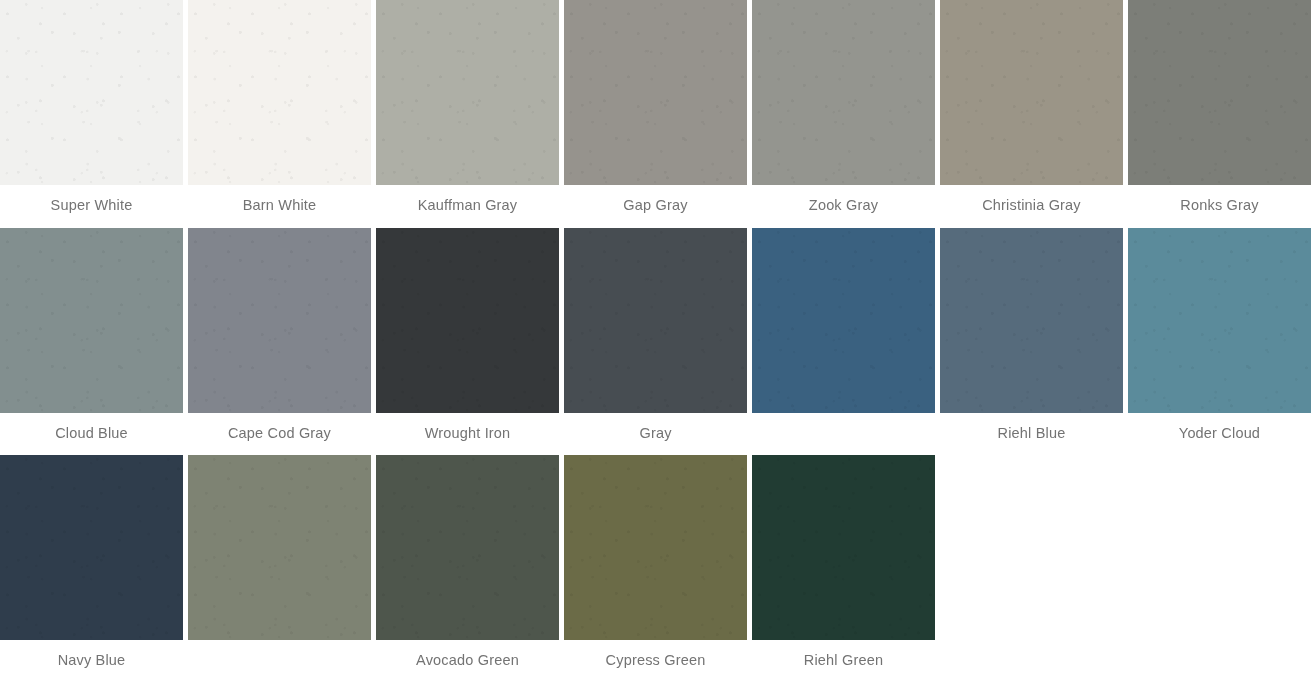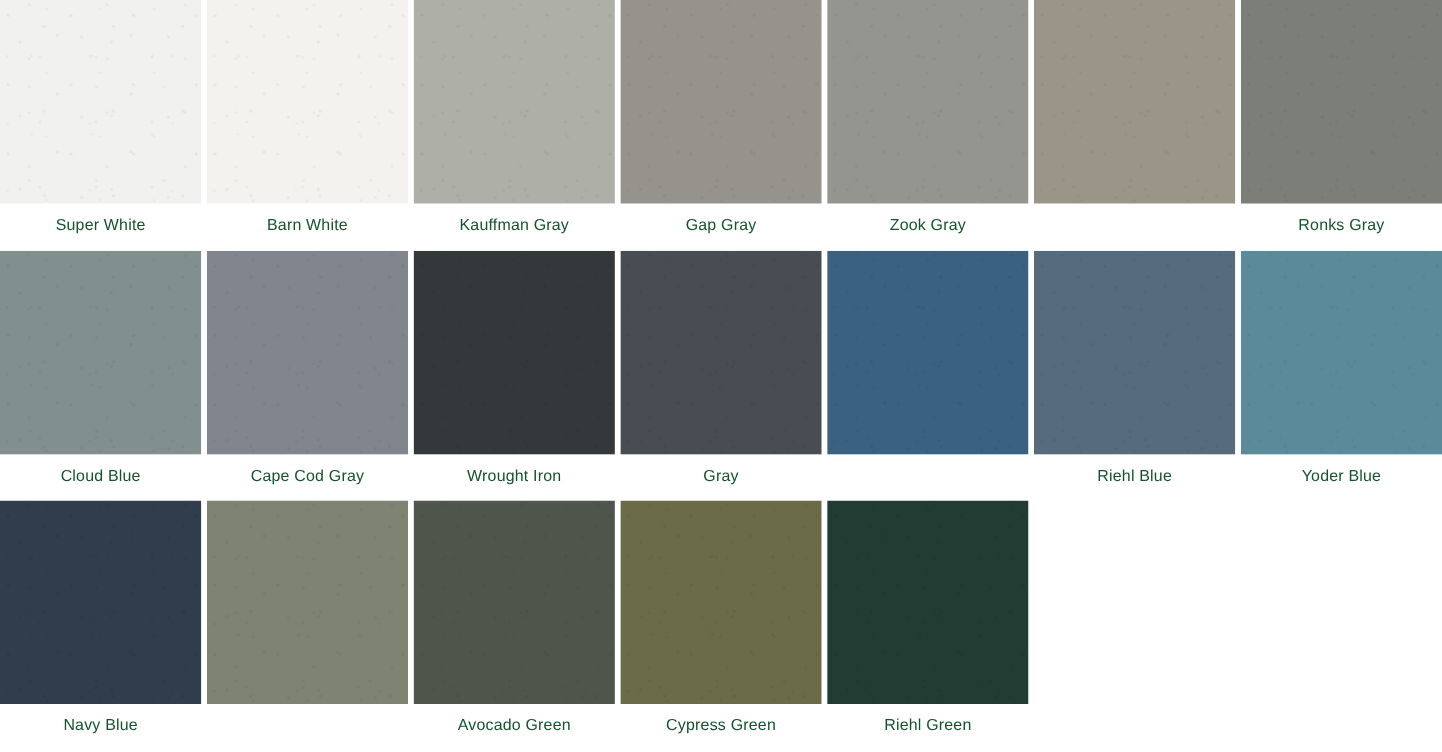--- a/index.html
+++ b/index.html
@@ -68,21 +68,21 @@
                      61px 85px, 51px 59px, 79px 73px;
   }
 
   .swatch-label {
     flex: 1 1 auto;
     display: flex;
     align-items: center;
     justify-content: center;
     font-size: 14.5px;
     font-weight: 400;
-    color: #14532d;
+    color: #737373;
     letter-spacing: .18px;
     line-height: 1;
     padding-bottom: 2px;
     white-space: nowrap;
   }
 </style>
 </head>
 <body style="background: rgb(255, 255, 255);">
 
 <div class="palette-grid">
@@ -101,20 +101,21 @@
     <div class="swatch-cell">
       <div class="swatch-chip" style="background-color: rgb(150, 147, 141);"></div>
       <div class="swatch-label">Gap Gray</div>
     </div>
     <div class="swatch-cell">
       <div class="swatch-chip" style="background-color: rgb(148, 149, 143);"></div>
       <div class="swatch-label">Zook Gray</div>
     </div>
     <div class="swatch-cell">
       <div class="swatch-chip" style="background-color: rgb(155, 149, 135);"></div>
+      <div class="swatch-label">Christinia Gray</div>
     </div>
     <div class="swatch-cell">
       <div class="swatch-chip" style="background-color: rgb(124, 126, 120);"></div>
       <div class="swatch-label">Ronks Gray</div>
     </div>
     <div class="swatch-cell">
       <div class="swatch-chip" style="background-color: rgb(130, 143, 143);"></div>
       <div class="swatch-label">Cloud Blue</div>
     </div>
     <div class="swatch-cell">
@@ -131,21 +132,21 @@
     </div>
     <div class="swatch-cell">
       <div class="swatch-chip" style="background-color: rgb(58, 97, 128);"></div>
     </div>
     <div class="swatch-cell">
       <div class="swatch-chip" style="background-color: rgb(86, 107, 124);"></div>
       <div class="swatch-label">Riehl Blue</div>
     </div>
     <div class="swatch-cell">
       <div class="swatch-chip" style="background-color: rgb(91, 139, 155);"></div>
-      <div class="swatch-label">Yoder Blue</div>
+      <div class="swatch-label">Yoder Cloud</div>
     </div>
     <div class="swatch-cell">
       <div class="swatch-chip" style="background-color: rgb(47, 61, 76);"></div>
       <div class="swatch-label">Navy Blue</div>
     </div>
     <div class="swatch-cell">
       <div class="swatch-chip" style="background-color: rgb(126, 131, 115);"></div>
     </div>
     <div class="swatch-cell">
       <div class="swatch-chip" style="background-color: rgb(78, 86, 76);"></div>

